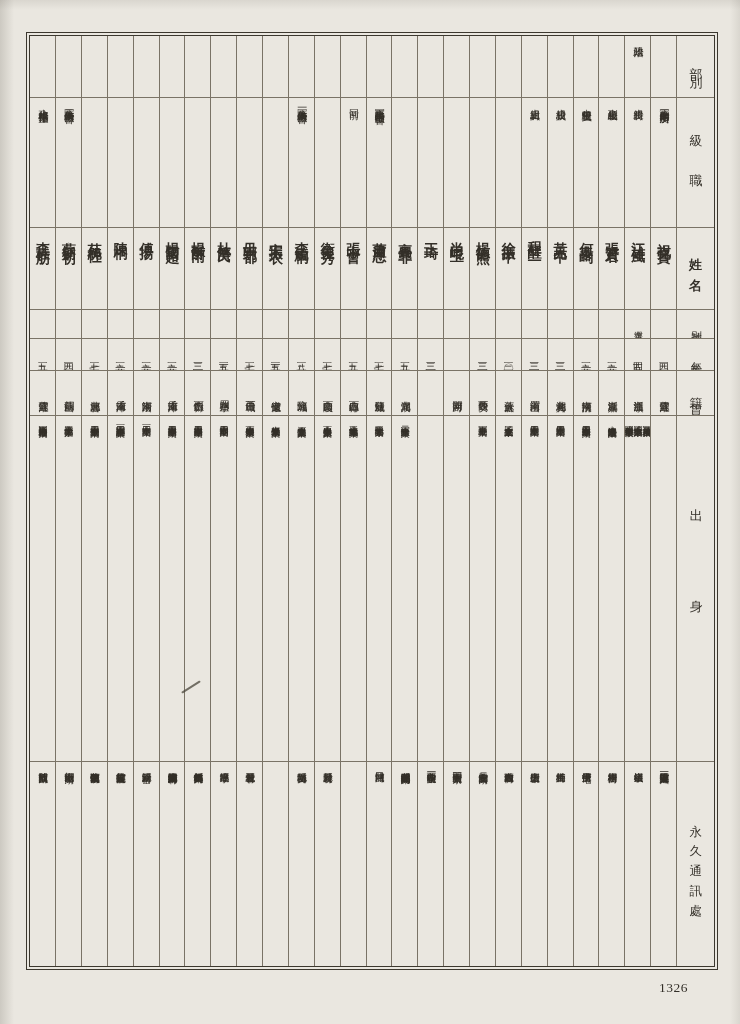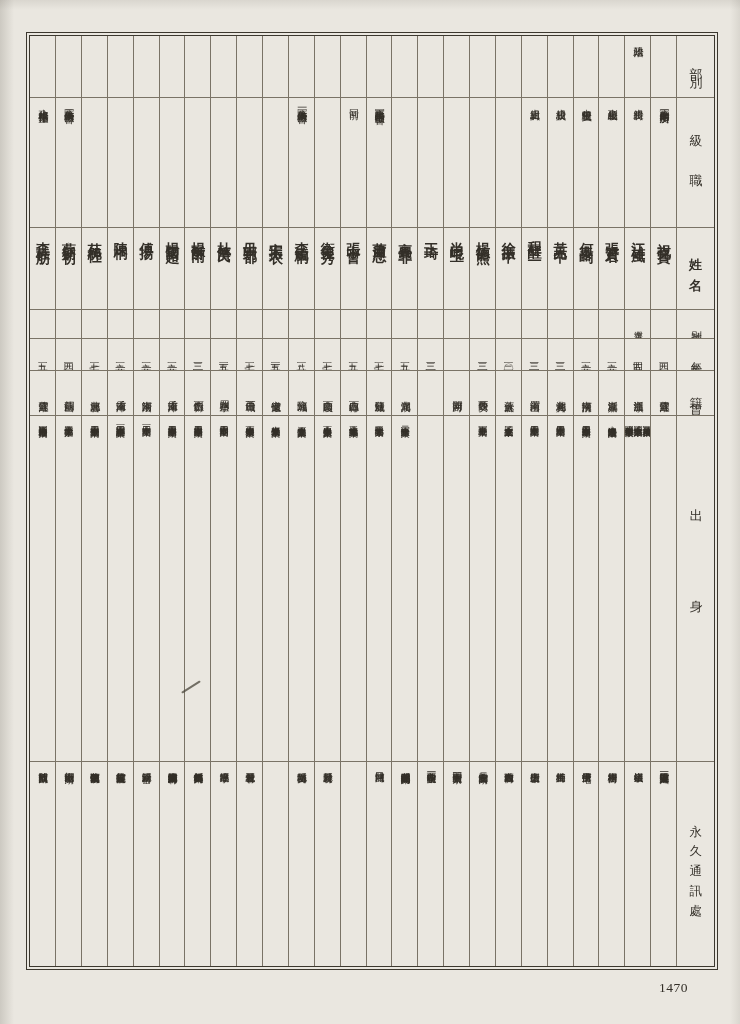--- a/index.html
+++ b/index.html
@@ -788,15 +788,15 @@
           </div>
     <div class="cell r-addr">
             <span class="vtext">江蘇板浦南門八號</span>
           </div>
   </div>
 </div>
   </div>
 
   <div class="handwritten-mark"></div>
 
-  <div class="page-number">1470</div>
+  <div class="page-number">1326</div>
 
 </div>
 
 </body></html>

